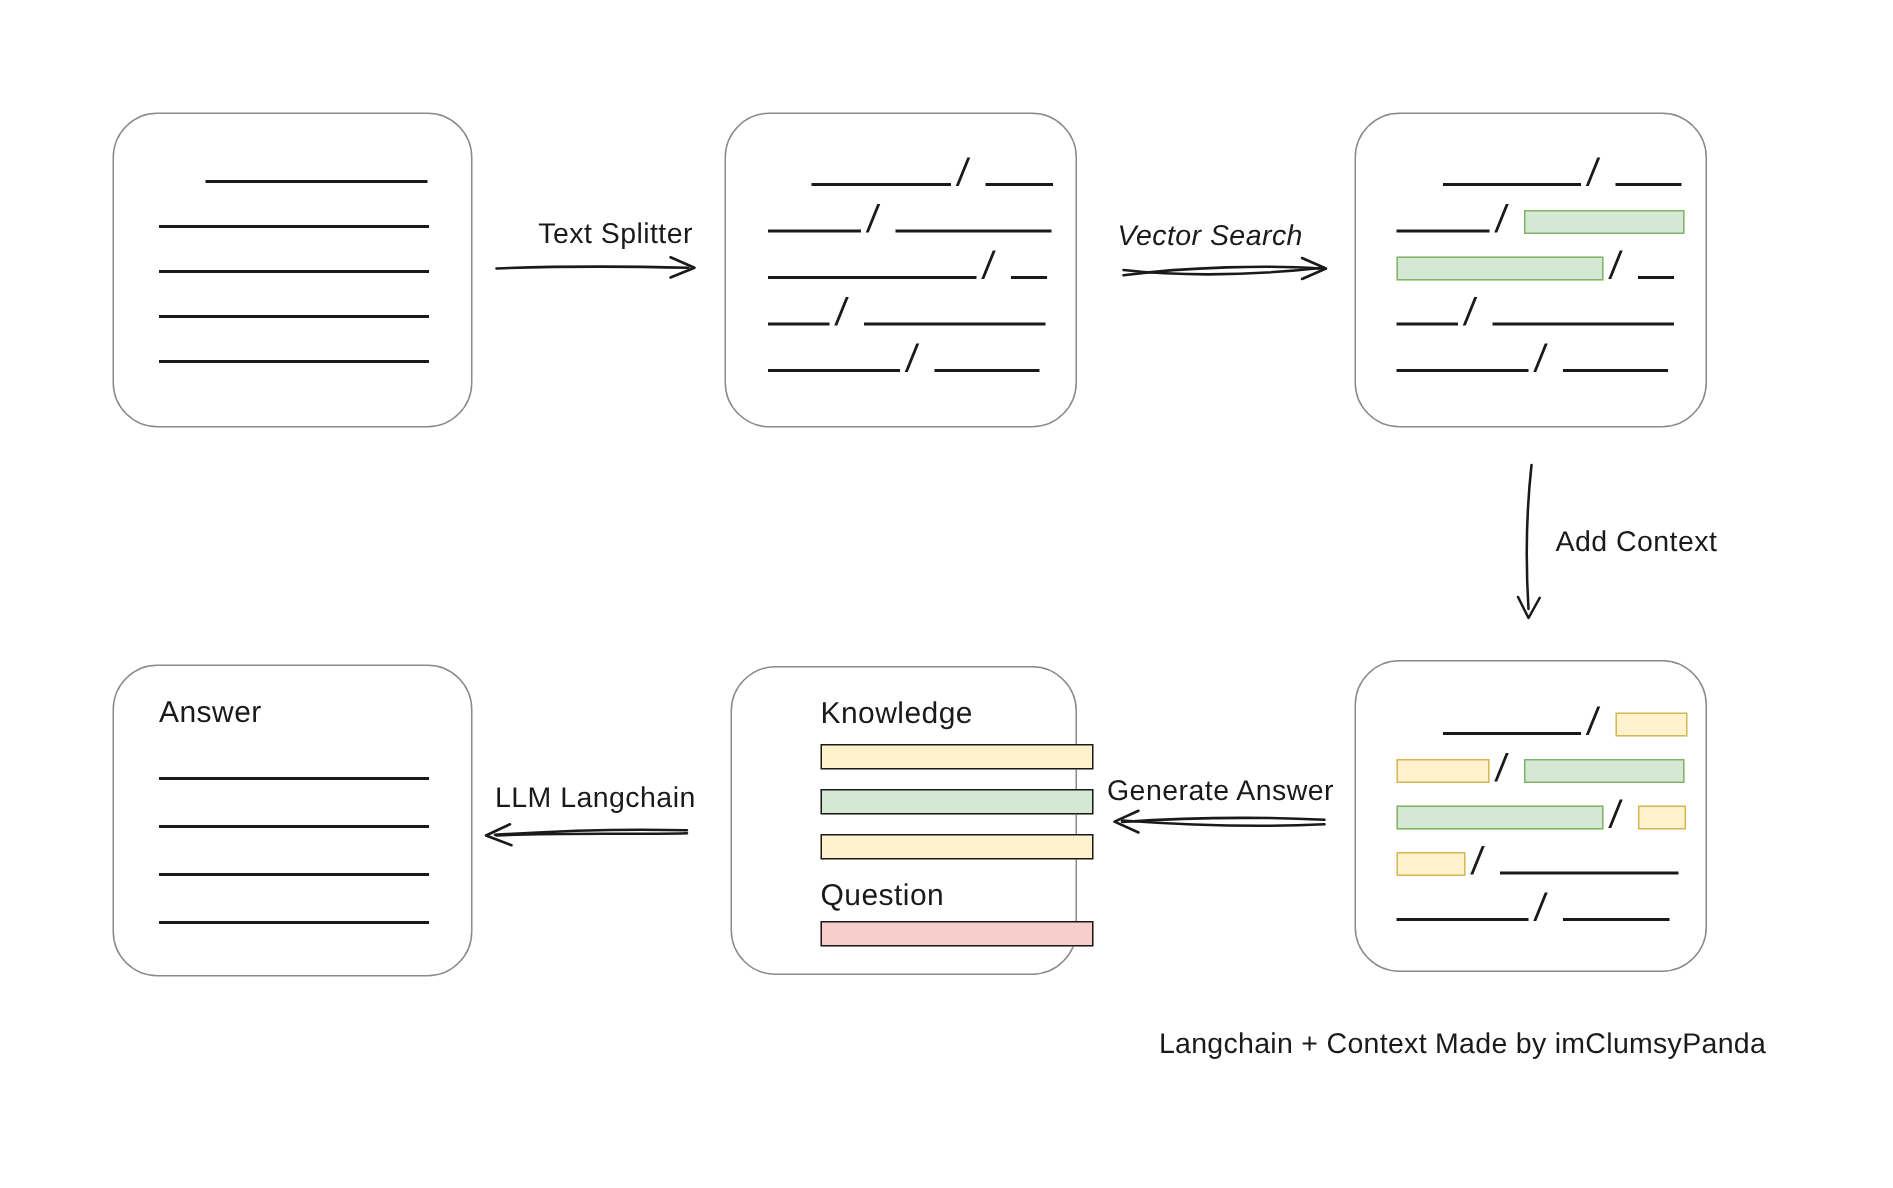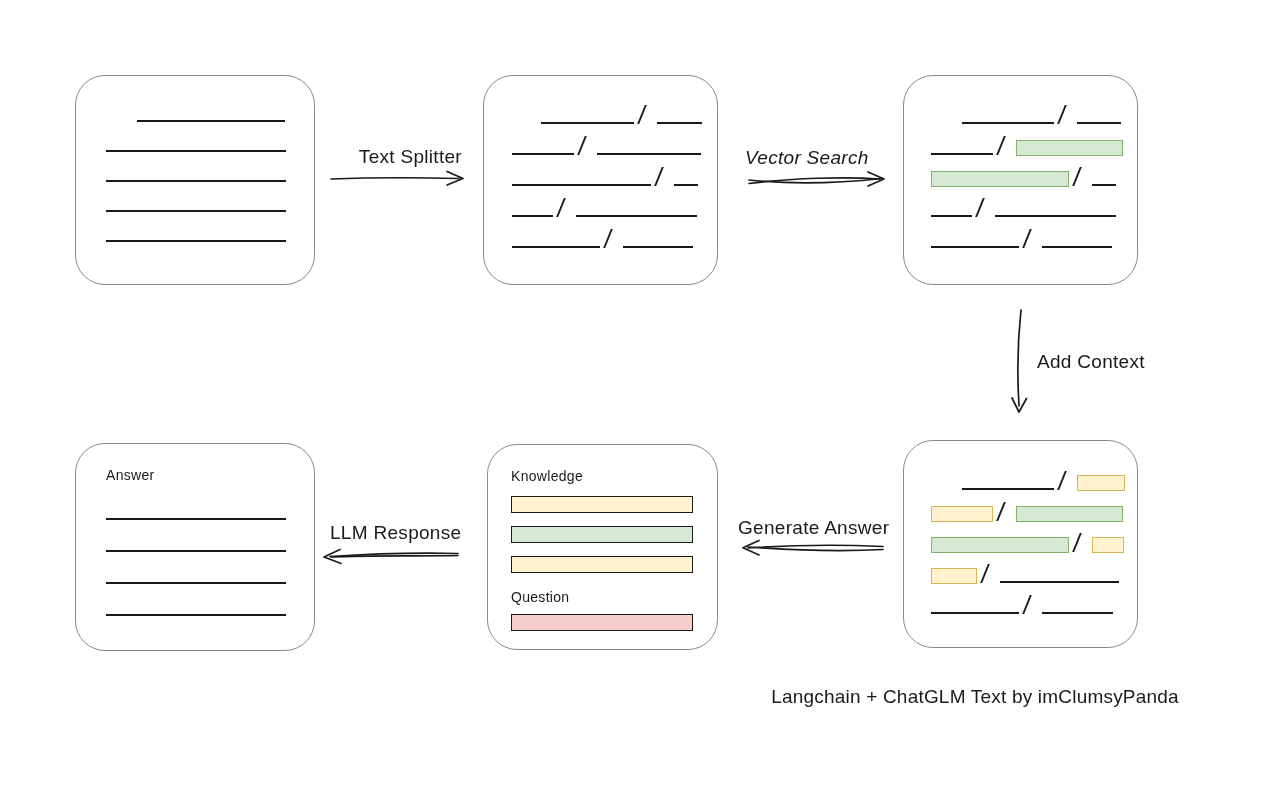--- a/index.html
+++ b/index.html
@@ -39,21 +39,21 @@
     display: inline-block;
     height: 16px;
     box-sizing: border-box;
     border: 1.5px solid;
     margin-bottom: -1px;
   }
   .chunk-green  { background: var(--green-fill);  border-color: var(--green-stroke); }
   .chunk-yellow { background: var(--yellow-fill); border-color: var(--yellow-stroke); }
   .chunk-red    { background: var(--red-fill);    border-color: var(--red-stroke); }
   .box-label {
-    font-size: 14px;
+    font-size: 20px;
     line-height: 22px;
     color: var(--ink, #1a1a1a);
     letter-spacing: 0.3px;
   }
   .bars { margin-top: 9px; }
   .bar {
     width: 182px;
     height: 17px;
     box-sizing: border-box;
     border: 1.6px solid;
@@ -186,21 +186,21 @@
       <div class="box-label">Answer</div>
       <div style="margin-top:2px;">
           <div class="ans-line"></div>
           <div class="ans-line"></div>
           <div class="ans-line"></div>
           <div class="ans-line"></div>
         </div>
     </div>
   </div>
 
-  <div class="box" style="left:487px; top:444px; width:231px; height:206px;">
+  <div class="box" style="left:487px; top:444px; width:231px; height:206px;padding-left:36px;">
     <div style="padding:20px 0 0 23px;">
       <div class="box-label">Knowledge</div>
       <div class="bars">
           <div class="bar chunk-yellow"></div>
           <div class="bar chunk-green"></div>
           <div class="bar chunk-yellow"></div>
         </div>
       <div class="box-label" style="margin-top:8px;">Question</div>
       <div class="bars" style="margin-top:6px;">
           <div class="bar chunk-red"></div>
@@ -261,17 +261,17 @@
       <path d="M458,553.5 C420,552.5 376,553.5 330,556.5"></path>
       <path d="M458,555.5 C417,556.5 376,555 331,557"></path>
       <polyline points="340,549.5 324,557 341,563.5"></polyline>
     </g>
   </svg>
 
   <div class="arrow-label center" style="left:332px; top:146px; width:130px;">Text Splitter</div>
   <div class="arrow-label center" style="left:745px; top:147px; width:122px;font-style:italic;">Vector Search</div>
   <div class="arrow-label" style="left:1037px; top:351px;">Add Context</div>
   <div class="arrow-label center" style="left:738px; top:517px; width:146px;">Generate Answer</div>
-  <div class="arrow-label center" style="left:330px; top:522px; width:124px;">LLM Response</div>
-
-  <div id="caption">Langchain + ChatGLM Text by imClumsyPanda</div>
+  <div class="arrow-label center" style="left:330px; top:522px; width:124px;">LLM Langchain</div>
+
+  <div id="caption">Langchain + Context Made by imClumsyPanda</div>
 
 </div>
 
 </body></html>

